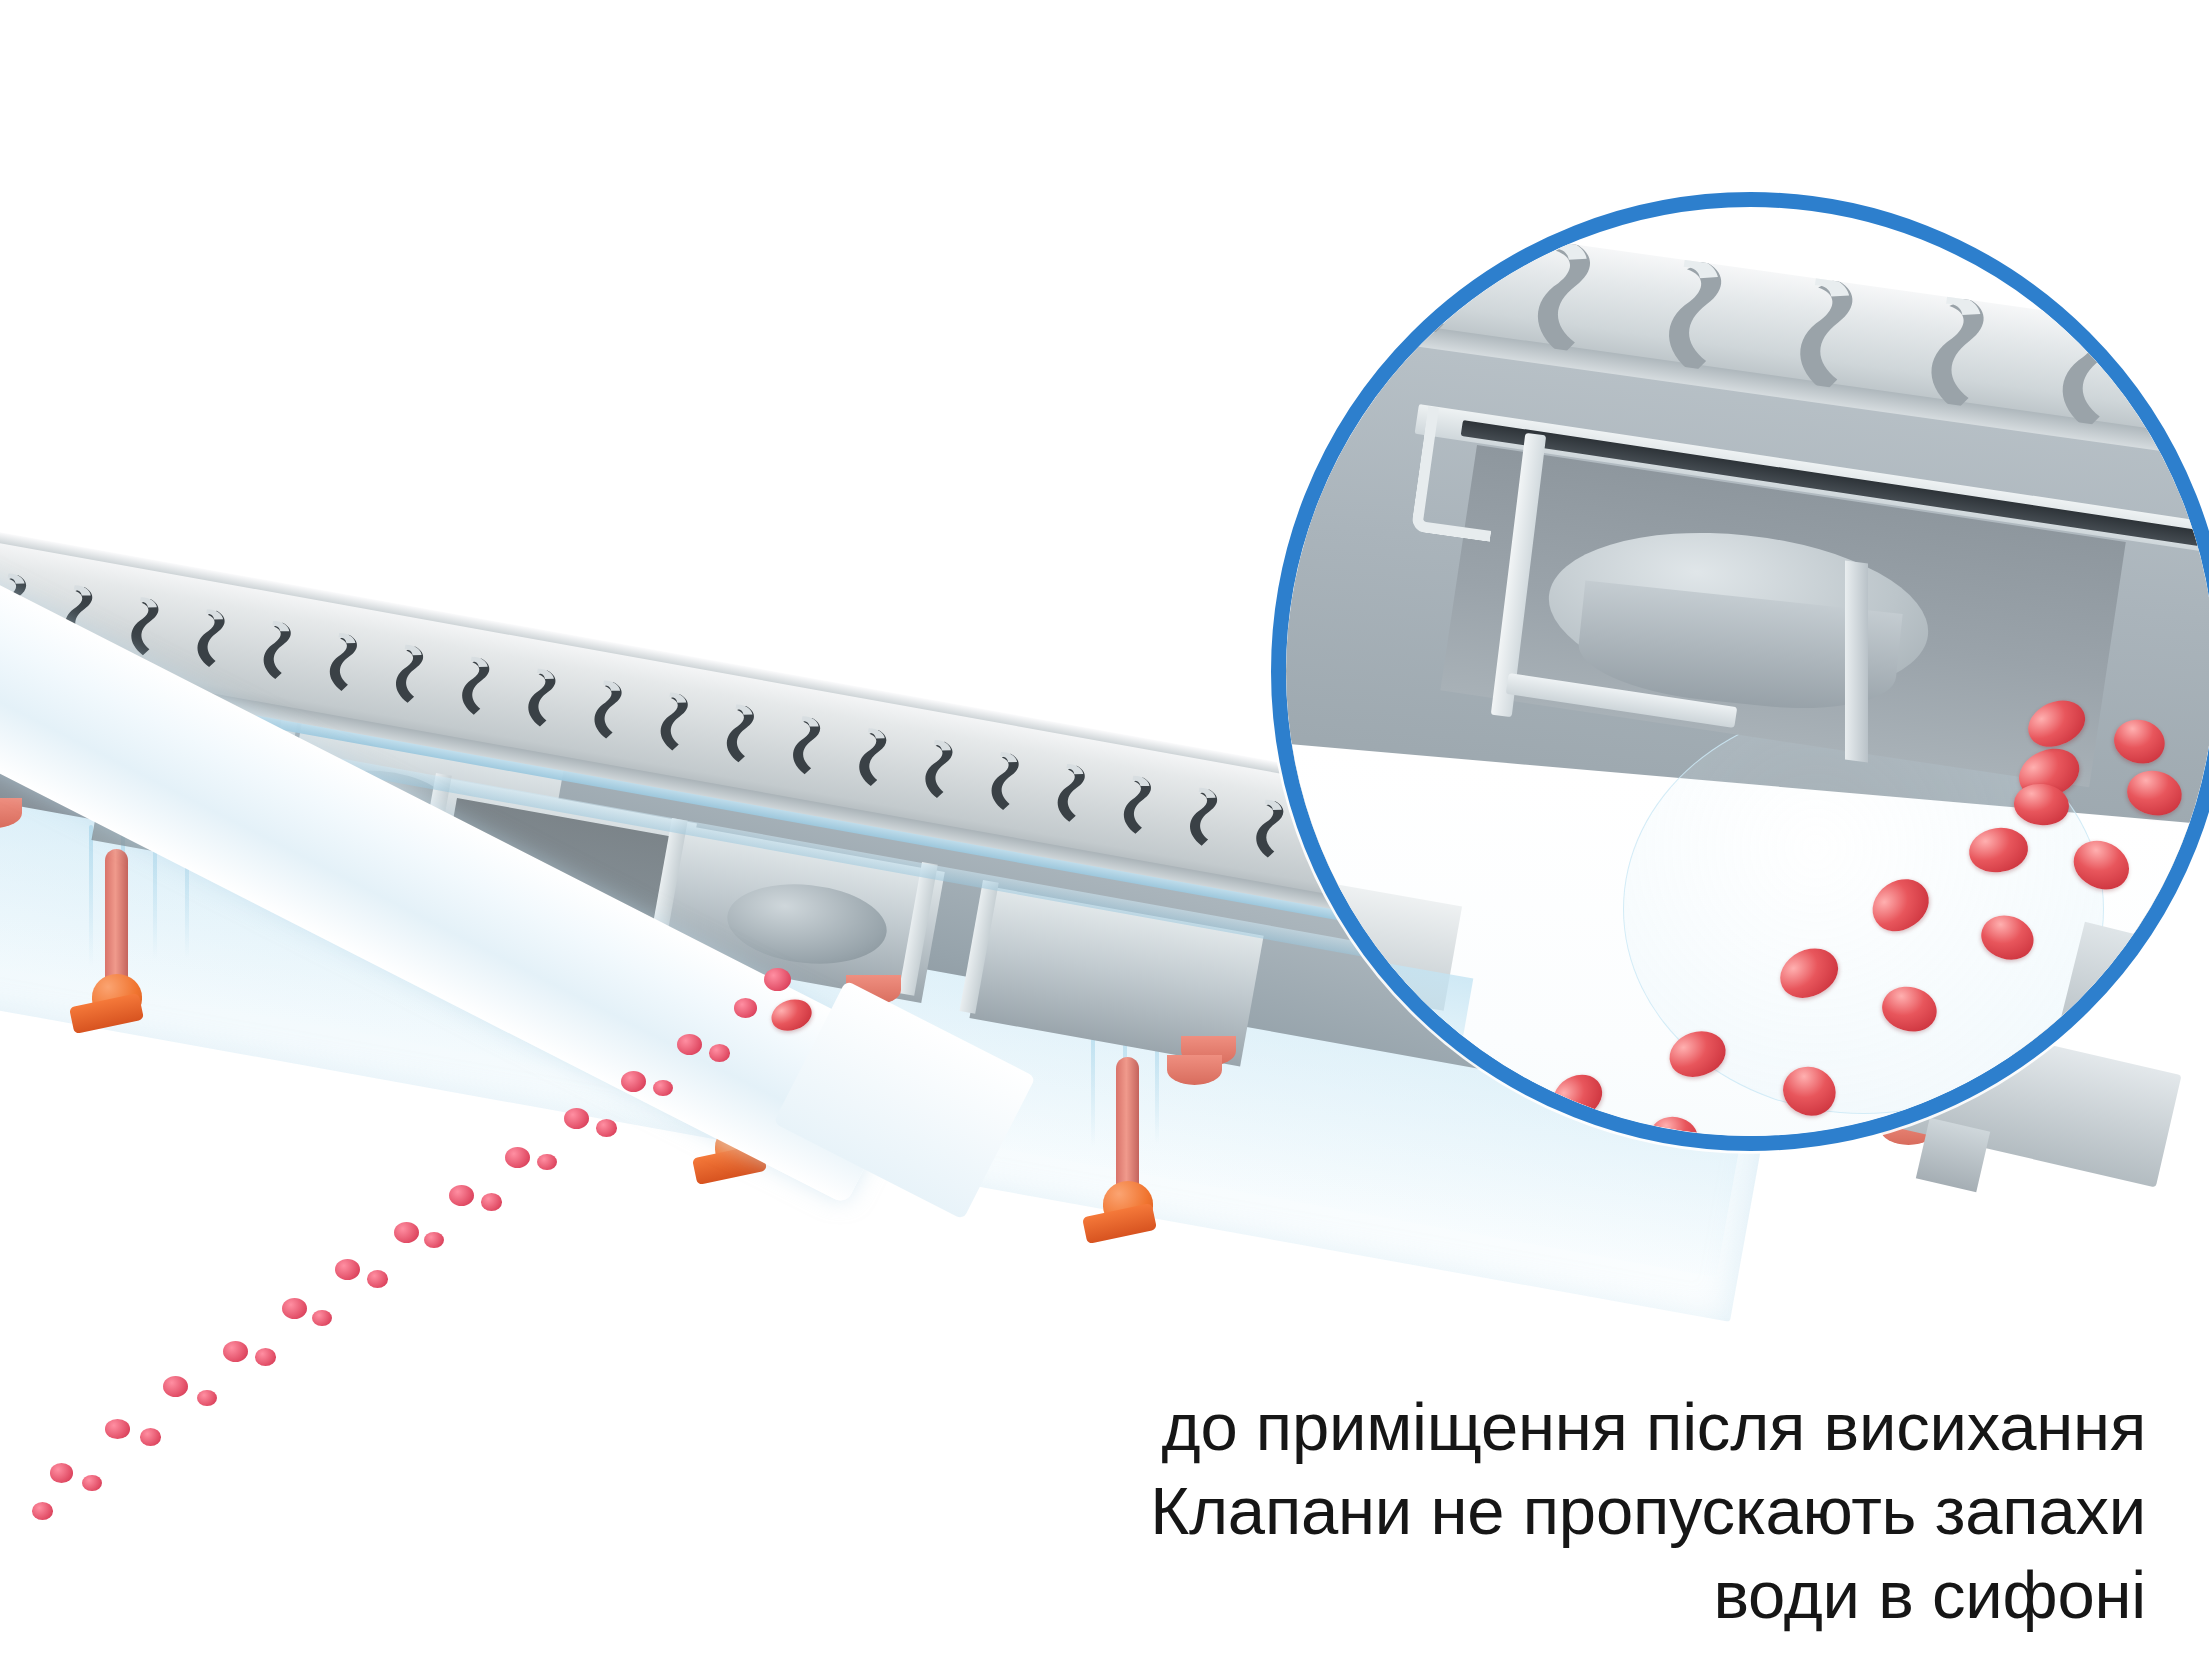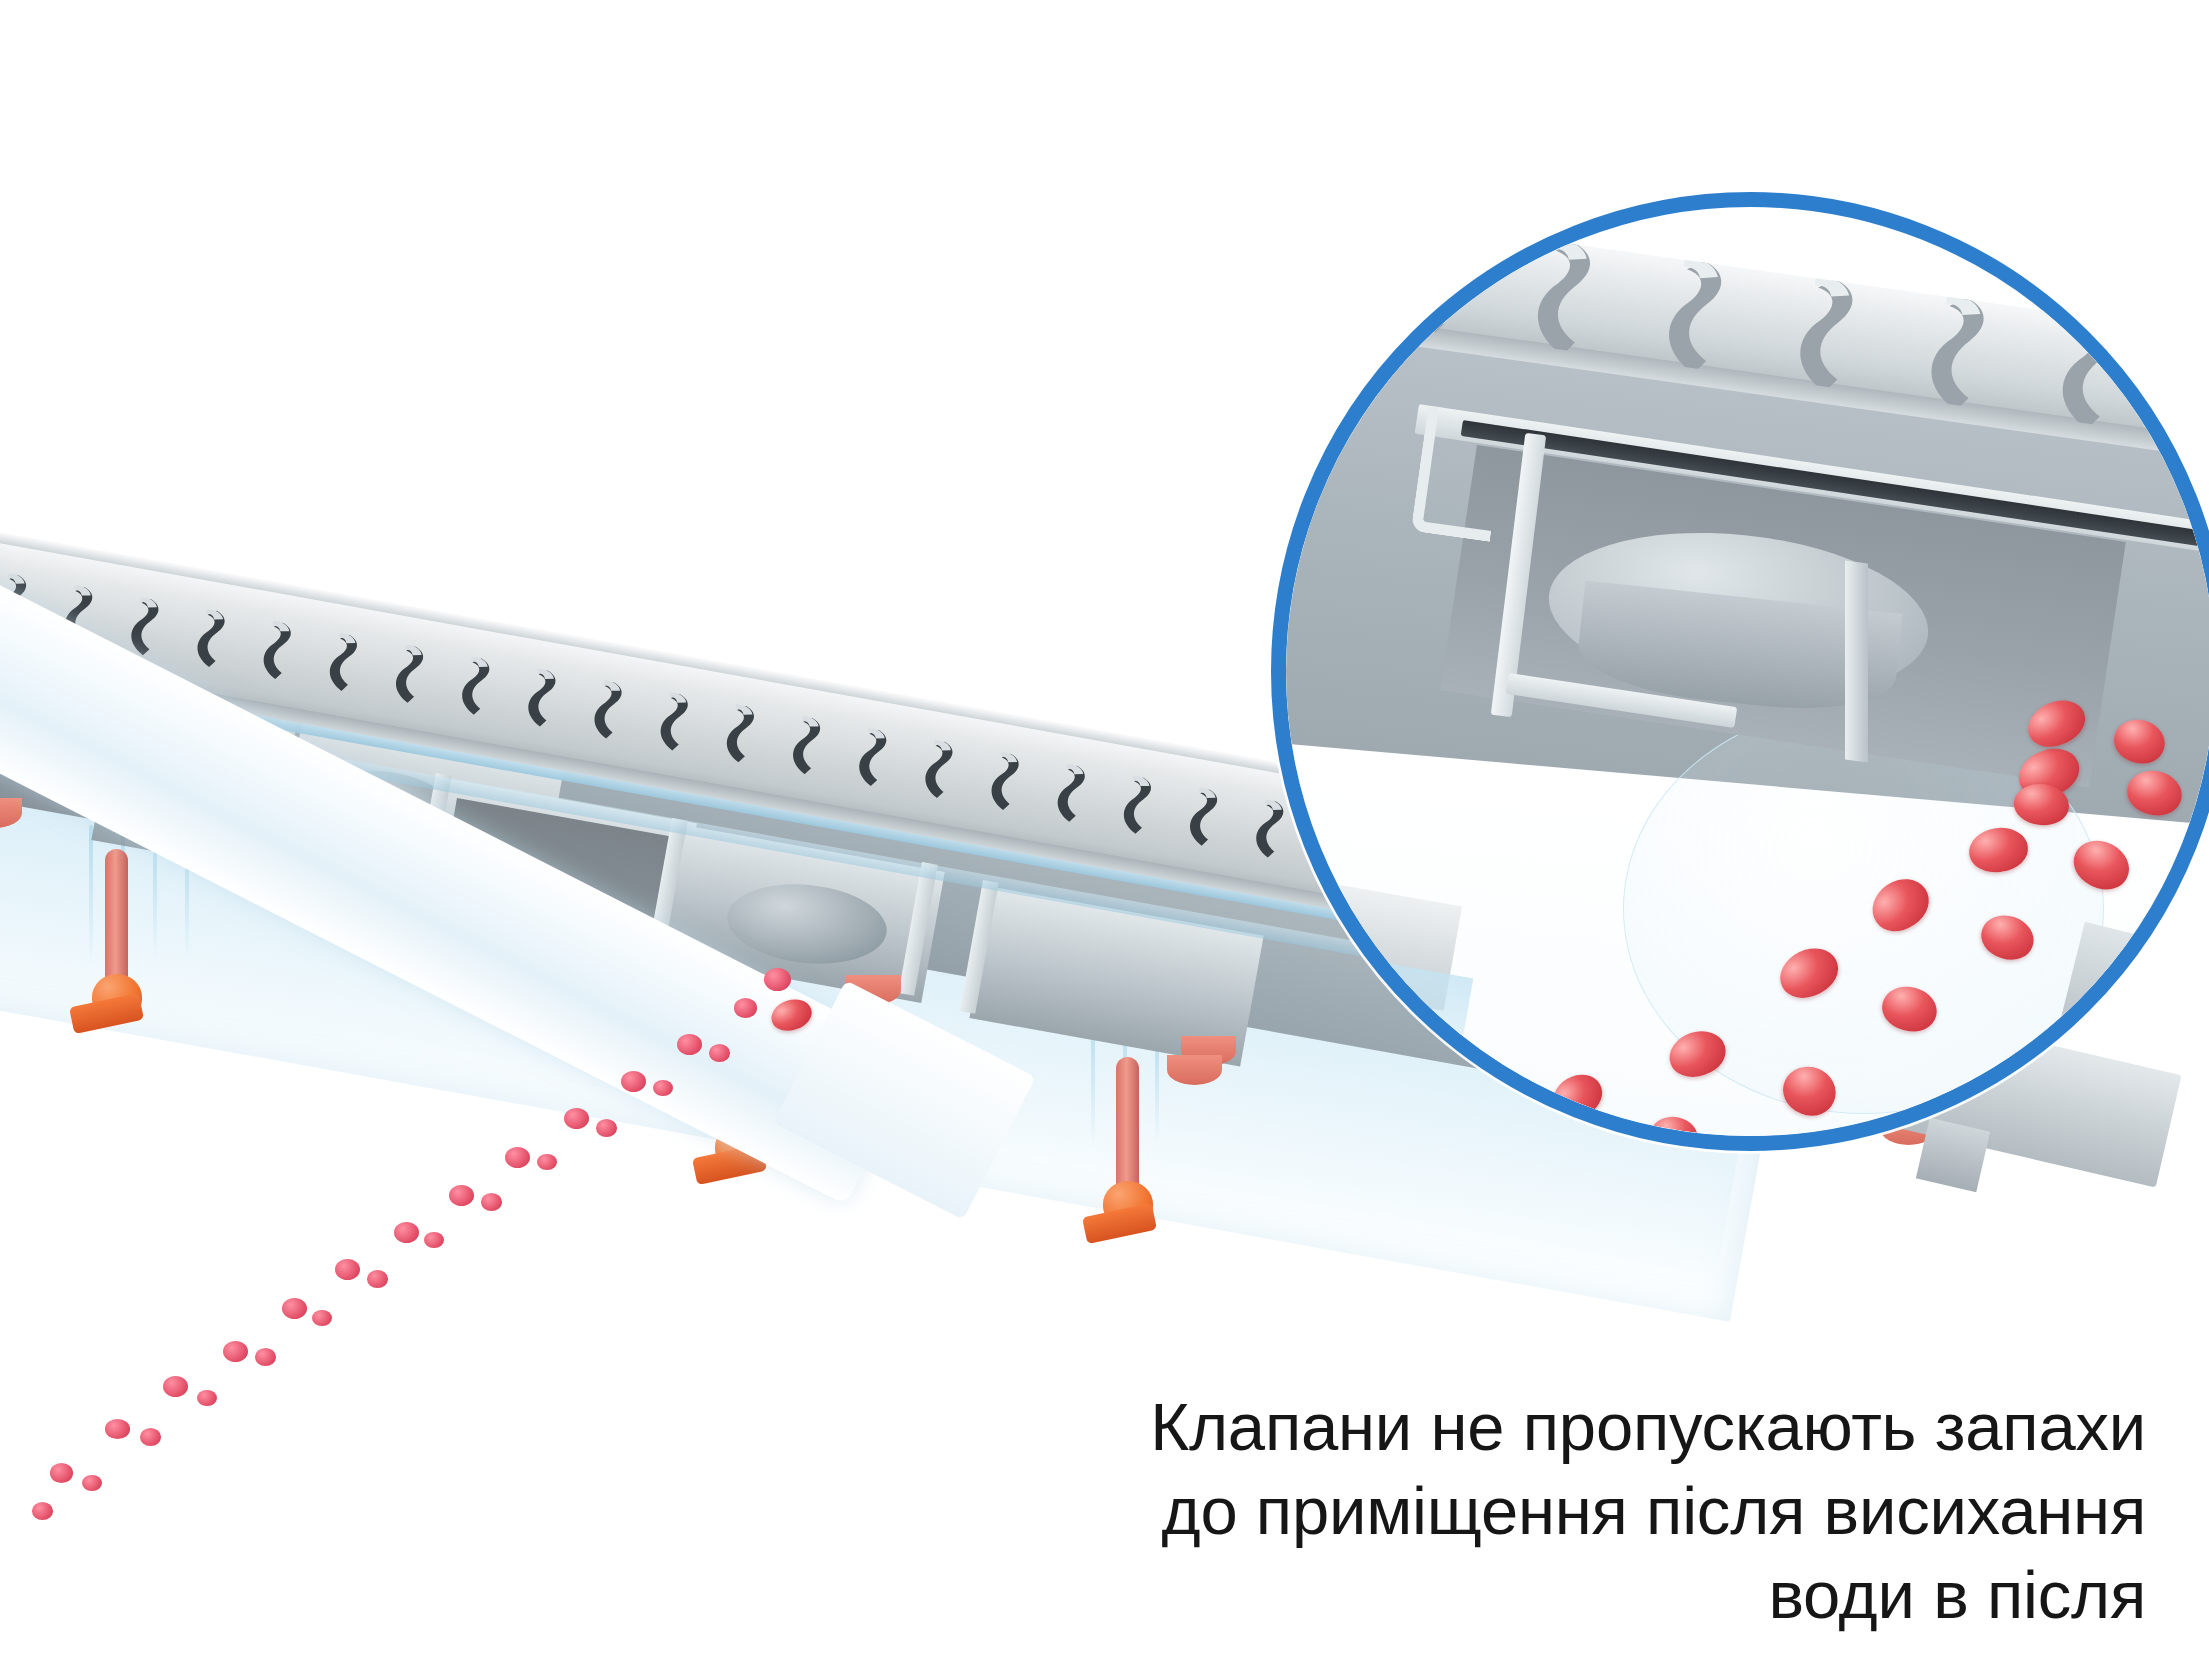--- a/index.html
+++ b/index.html
@@ -441,19 +441,19 @@
       <div class="odor" style="left:266px;top:869px;width:51px;height:41px;transform:rotate(-30deg);"></div>
       <div class="odor" style="left:364px;top:910px;width:48px;height:39px;transform:rotate(10deg);"></div>
     </div>
   </div>
 
   <div class="odor" style="left:2027px;top:702px;width:59px;height:43px;transform:rotate(-24deg);"></div>
   <div class="odor" style="left:2114px;top:720px;width:51px;height:43px;transform:rotate(16deg);"></div>
   <div class="odor" style="left:2014px;top:784px;width:55px;height:41px;transform:rotate(6deg);"></div>
 
   <div id="caption" class="nosel">
+    <div>до приміщення після висихання</div>
     <div>Клапани не пропускають запахи</div>
-    <div>до приміщення після висихання</div>
-    <div>води в після</div>
+    <div>води в сифоні</div>
   </div>
 
 </div>
 
 
 </body></html>

